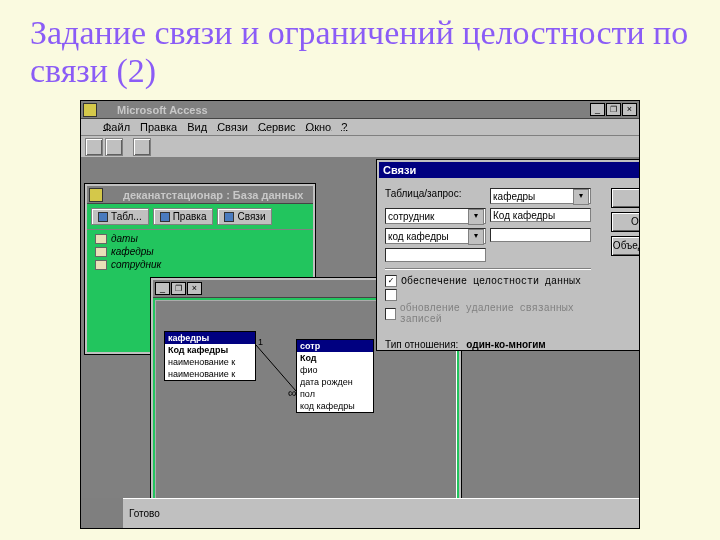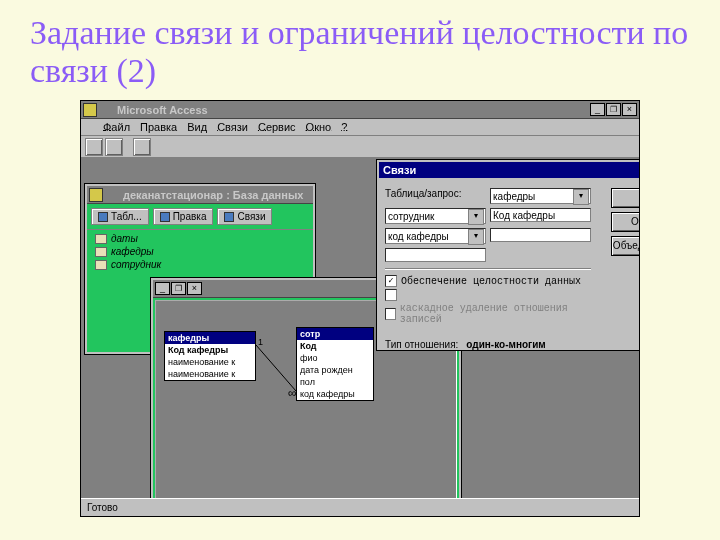--- a/index.html
+++ b/index.html
@@ -162,22 +162,22 @@
     border:1px inset #fff;
   }
   .tbl-box {
     position:absolute; width:92px; background:#fff;
     border:1px solid #000; font-size:9px;
   }
   .tbl-hdr { background:#000080;color:#fff;padding:1px 3px;font-weight:bold;font-size:9px;}
   .tbl-fld { padding:0 3px; line-height:12px; white-space:nowrap; overflow:hidden;}
   .tbl-fld.pk { font-weight:bold; }
   .statusbar {
-    height:18px; background:#c0c0c0; border-top:1px solid #fff;
-    padding:2px 6px; font-size:10px; display:flex; align-items:center;
+    height:30px; background:#c0c0c0; border-top:1px solid #fff;
+    padding:2px 6px; font-size:10px; display:flex; align-items:center;margin-left:42px;
   }
   .disabled { color:#808080; }
 </style>
 </head>
 <body>
 
 <div class="slide-title">Задание связи и ограничений целостности по связи (2)</div>
 
 <div class="app-window">
   <div class="titlebar inactive">
@@ -250,21 +250,21 @@
           <div class="winbtn">×</div>
         </div>
       </div>
       <div class="rel-canvas">
         <div class="tbl-box" style="left:8px;top:30px">
           <div class="tbl-hdr">кафедры</div>
           <div class="tbl-fld pk">Код кафедры</div>
           <div class="tbl-fld">наименование к</div>
           <div class="tbl-fld">наименование к</div>
         </div>
-        <div class="tbl-box" style="left:140px;top:26px;width:78px">
+        <div class="tbl-box" style="left:140px;top:38px;width:78px">
           <div class="tbl-hdr">сотр</div>
           <div class="tbl-fld pk">Код</div>
           <div class="tbl-fld">фио</div>
           <div class="tbl-fld">дата рожден</div>
           <div class="tbl-fld">пол</div>
           <div class="tbl-fld">код кафедры</div>
         </div>
         <svg style="position:absolute;left:100px;top:38px;width:42px;height:60px">
           <line x1="0" y1="6" x2="40" y2="52" stroke="#000" stroke-width="1"></line>
           <text x="2" y="6" font-size="9">1</text>
@@ -298,21 +298,21 @@
           <div class="sep-line"></div>
           <div class="chk-row">
             <div class="chk checked"></div>
             <span>Обеспечение целостности данных</span>
           </div>
           <div class="chk-row disabled">
             <div class="chk"></div>
           </div>
           <div class="chk-row disabled">
             <div class="chk"></div>
-            <span>каскадное удаление отношения записей</span>
+            <span>обновление удаление связанных записей</span>
           </div>
           <div class="rel-label">
             <span>Тип отношения:</span>
             <b>один-ко-многим</b>
           </div>
         </div>
         <div class="dlg-right">
           <div class="btn3d">ОК</div>
           <div class="btn3d">Отмена</div>
           <div class="btn3d">Объединение...</div>

